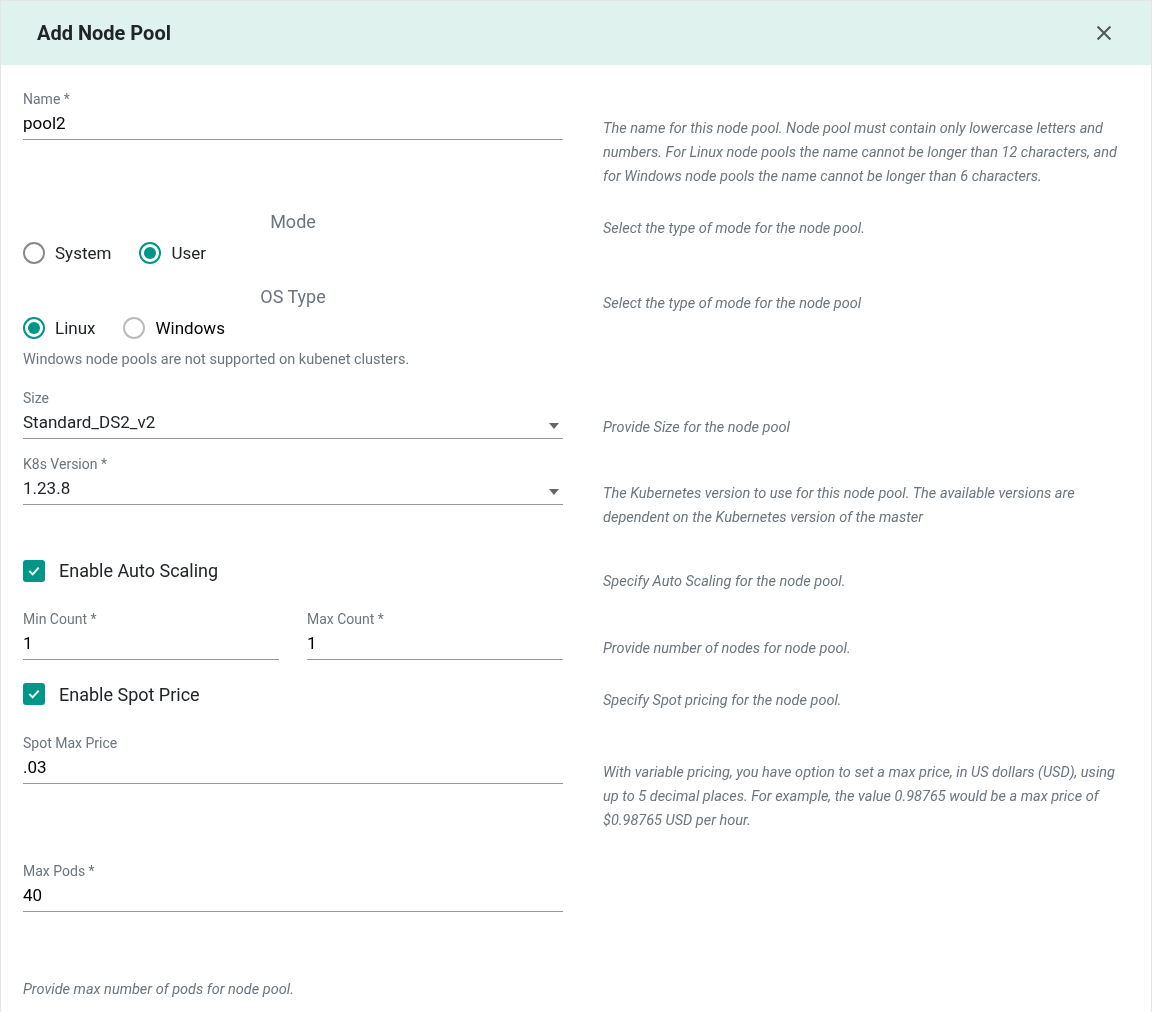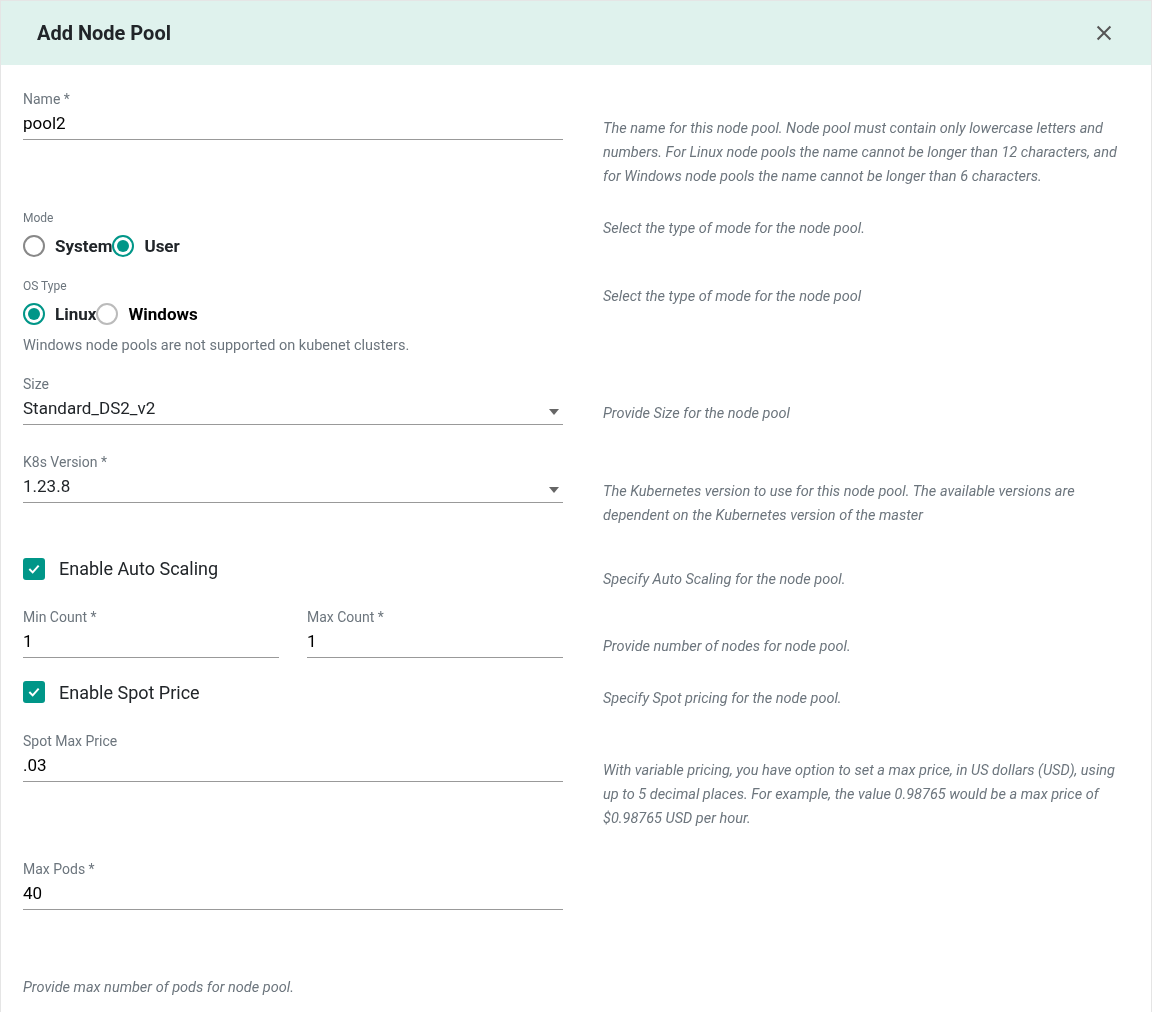--- a/index.html
+++ b/index.html
@@ -64,27 +64,28 @@
       border: none;
       border-bottom: 1px solid #999;
       font-size: 17px;
       padding: 4px 0 6px 0;
       outline: none;
       background: transparent;
       font-family: inherit;
     }
     .section-label {
       color: #6c757d;
-      font-size: 12px;
+      font-size: 18px;
       margin-bottom: 10px;
+      text-align: center;
     }
     .radio-group {
       display: flex;
-      align-items: center;
-      font-weight: bold;
+      gap: 28px;
+      align-items: center;
     }
     .radio-item {
       display: flex;
       align-items: center;
       gap: 10px;
       cursor: pointer;
     }
     .radio-circle {
       width: 22px;
       height: 22px;
@@ -232,21 +233,21 @@
         <div class="radio-item">
           <span class="radio-circle disabled"></span>
           <span class="radio-label disabled">Windows</span>
         </div>
       </div>
       <div class="hint-text">Windows node pools are not supported on kubenet clusters.</div>
     </div>
     <div class="right-col shift-up">Select the type of mode for the node pool</div>
   </div>
 
-  <div class="row" style="margin-bottom:28px;">
+  <div class="row" style="margin-bottom:16px;">
     <div class="left-col">
       <label class="field-label">Size</label>
       <div class="select-wrapper">
         <div class="select-input">Standard_DS2_v2</div>
         <span class="select-arrow"></span>
       </div>
     </div>
     <div class="right-col">Provide Size for the node pool</div>
   </div>
 

